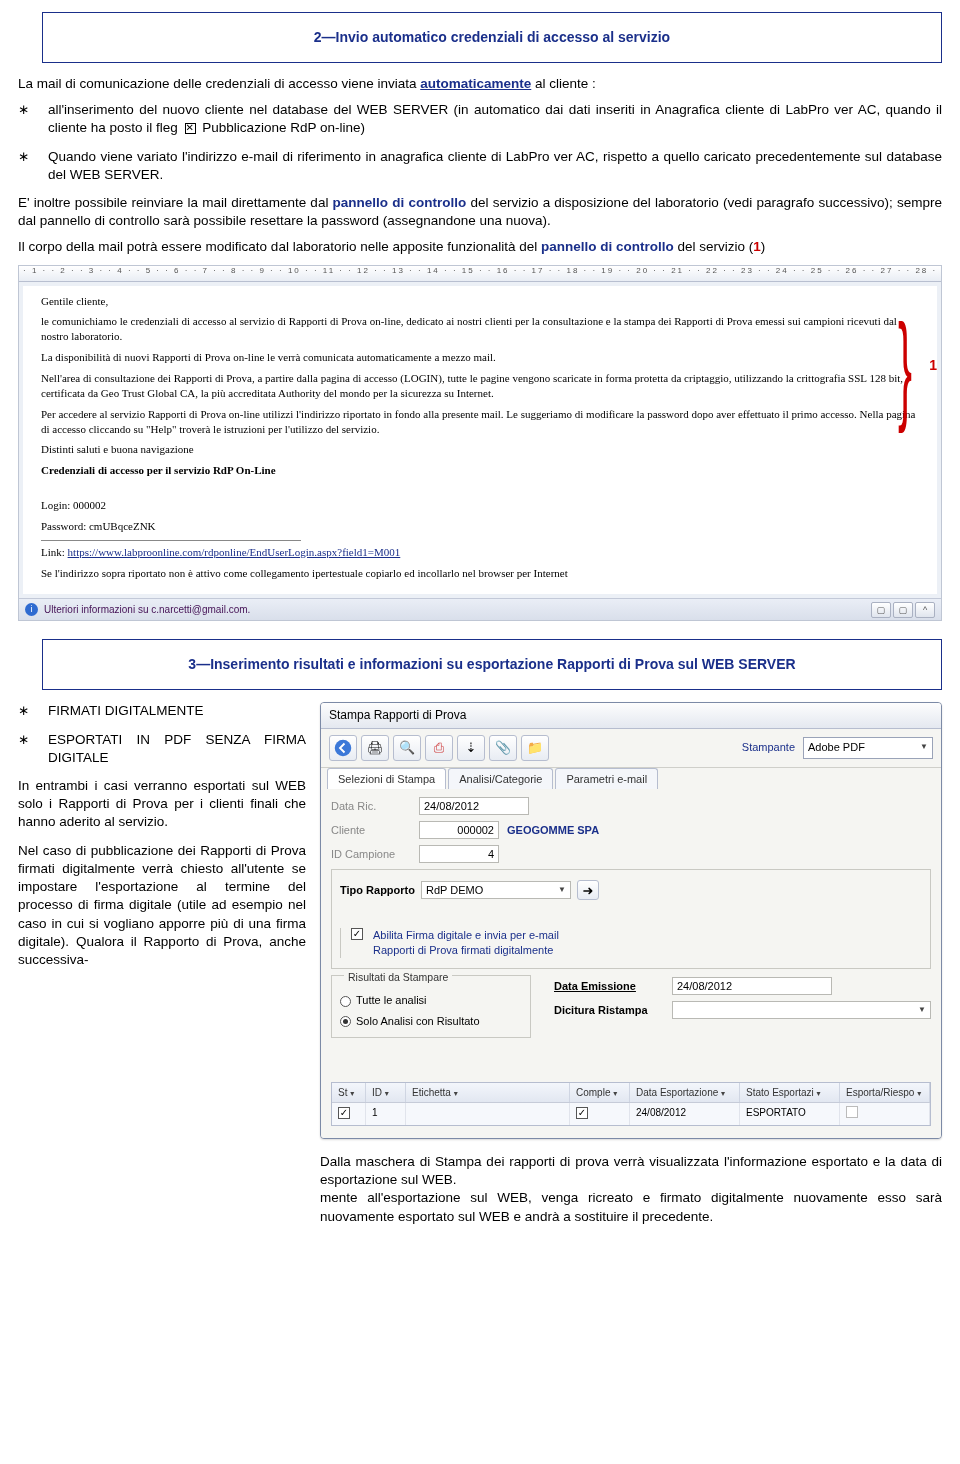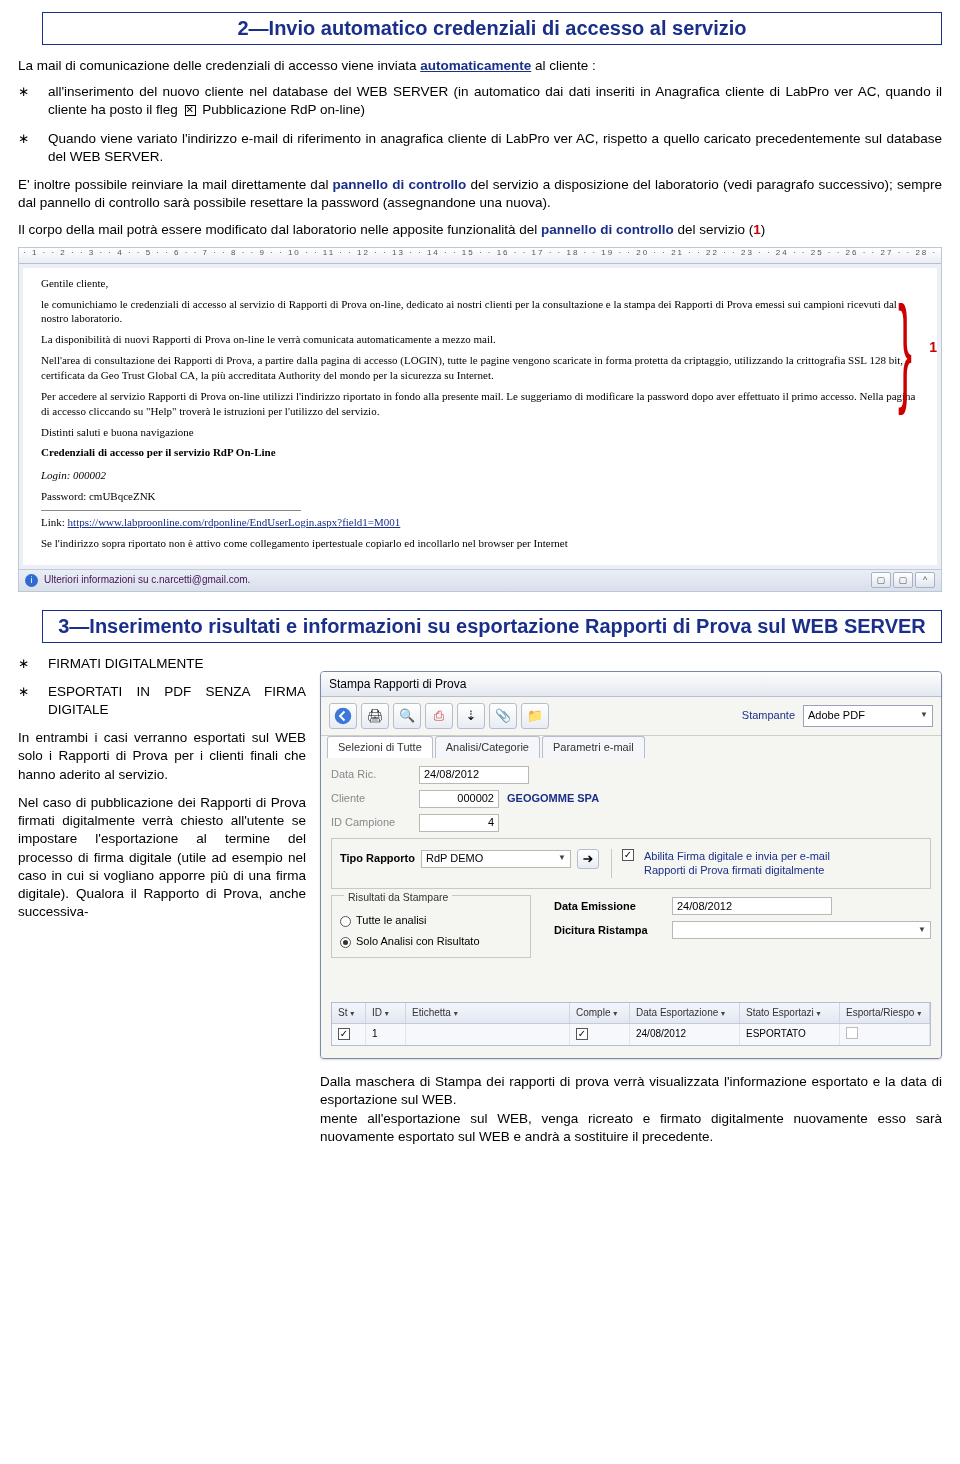--- a/index.html
+++ b/index.html
@@ -9,24 +9,24 @@
     width: 960px;
     margin: 0 auto;
     padding: 12px 18px 18px 18px;
     color: #000;
     font-size: 13.5px;
     line-height: 1.35;
   }
   .section-banner {
     border: 1.5px solid #1a2f8a;
     text-align: center;
-    padding: 2px 6px;
+    padding: 15px 6px;
     color: #1a2f8a;
     font-weight: bold;
-    font-size: 20px;
+    font-size: 14px;
     margin-bottom: 12px;
     margin-left: 24px;
   }
   .body-text { }
   .body-text p { margin-bottom: 8px; text-align: justify; }
   .accent-blue { color: #1a2f8a; font-weight: bold; }
   .accent-blue-u { color: #1a2f8a; font-weight: bold; text-decoration: underline; }
   .accent-red { color: #c00; font-weight: bold; }
   .bullet-row { display: flex; margin-bottom: 10px; }
   .bullet-mark { width: 30px; flex: 0 0 30px; }
@@ -46,21 +46,21 @@
   .right-brace { position:absolute; right:4px; top:20px; height:160px; display:flex; align-items:center; }
   .brace-glyph { color:#c00; font-size:120px; line-height:0.7; transform:scaleX(0.35); }
   .brace-num { color:#c00; font-weight:bold; margin-left:4px; font-size:14px; }
   .sb-ctr { margin-left:auto; display:flex; gap:2px; }
   .sb-btn { width:20px; height:16px; border:1px solid #aab1c2; background:linear-gradient(#fff,#e0e5ee); border-radius:2px; font-size:9px; line-height:14px; text-align:center; color:#555;}
 
   
   .sec3-flex { display:flex; gap:14px; }
   .sec3-left { flex:0 0 288px; font-size:13.5px; }
   .sec3-left p { margin-bottom:10px; text-align:justify; }
-  .sec3-right { flex:1;margin-top:16px; }
+  .sec3-right { flex:1; }
 
   
   .win-dialog { border:1px solid #7c8aa6; border-radius:4px; overflow:hidden; background:#ecebe8; box-shadow:0 1px 2px rgba(0,0,0,.15); font-size:11px; }
   .win-title { background:linear-gradient(#fdfdfd,#e4e8f0); border-bottom:1px solid #b6bdcf; padding:4px 8px; font-size:12px; }
   .win-toolbar { display:flex; align-items:center; gap:4px; padding:6px 8px; background:#f5f5f2; border-bottom:1px solid #cfcfca; }
   .tb-btn { width:28px; height:26px; border:1px solid #b6bdcf; border-radius:3px; background:linear-gradient(#fff,#e8ecf3); display:flex; align-items:center; justify-content:center; font-size:13px; }
   .tb-btn.back svg { width:18px; height:18px; }
   .tb-sp { flex:1; }
   .tb-label { color:#1a2f8a; font-size:11px; margin-right:4px; }
   .tb-select { height:22px; border:1px solid #9aa3b8; background:#fff; width:130px; display:flex; align-items:center; justify-content:space-between; padding:0 4px; font-size:11px; }
@@ -116,21 +116,21 @@
 <div class="email-wrap">
   <div class="ruler">· 1 · · 2 · · 3 · · 4 · · 5 · · 6 · · 7 · · 8 · · 9 · · 10 · · 11 · · 12 · · 13 · · 14 · · 15 · · 16 · · 17 · · 18 · · 19 · · 20 · · 21 · · 22 · · 23 · · 24 · · 25 · · 26 · · 27 · · 28 · · 29 · · 30 · · 31 · · 32 · · 33 · · 34 ·</div>
   <div class="email-body">
     <p>Gentile cliente,</p>
     <p>le comunichiamo le credenziali di accesso al servizio di Rapporti di Prova on-line, dedicato ai nostri clienti per la consultazione e la stampa dei Rapporti di Prova emessi sui campioni ricevuti dal nostro laboratorio.</p>
     <p>La disponibilità di nuovi Rapporti di Prova on-line le verrà comunicata automaticamente a mezzo mail.</p>
     <p style="margin-top:6px;">Nell'area di consultazione dei Rapporti di Prova, a partire dalla pagina di accesso (LOGIN), tutte le pagine vengono scaricate in forma protetta da criptaggio, utilizzando la crittografia SSL 128 bit, certificata da Geo Trust Global CA, la più accreditata Authority del mondo per la sicurezza su Internet.</p>
     <p style="margin-top:6px;">Per accedere al servizio Rapporti di Prova on-line utilizzi l'indirizzo riportato in fondo alla presente mail. Le suggeriamo di modificare la password dopo aver effettuato il primo accesso. Nella pagina di accesso cliccando su "Help" troverà le istruzioni per l'utilizzo del servizio.</p>
     <p style="margin-top:6px;">Distinti saluti e buona navigazione</p>
     <p class="cred-head" style="margin-top:6px;">Credenziali di accesso per il servizio RdP On-Line</p>
-    <p style="margin-top:8px;font-style:italic;">Login: 000002</p>
+    <p style="margin-top:20px;">Login: 000002</p>
     <p>Password: cmUBqceZNK</p>
     <div style="border-top:1px solid #888; margin:6px 0 4px 0; width:260px;"></div>
     <p>
       <span>Link: </span><span class="link">https://www.labproonline.com/rdponline/EndUserLogin.aspx?field1=M001</span>
     </p>
     <p>Se l'indirizzo sopra riportato non è attivo come collegamento ipertestuale copiarlo ed incollarlo nel browser per Internet</p>
   </div>
   <div class="email-statusbar">
     <span class="info-icon">i</span>
     <span>Ulteriori informazioni su c.narcetti@gmail.com.</span>
@@ -180,21 +180,21 @@
         <div class="tb-btn">📎</div>
         <div class="tb-btn">📁</div>
         <div class="tb-sp"></div>
         <span class="tb-label">Stampante</span>
         <div class="tb-select">
           <span>Adobe PDF</span>
           <span class="dd-arrow">▼</span>
         </div>
       </div>
       <div class="tabs-row">
-        <div class="tab active">Selezioni di Tutte</div>
+        <div class="tab active">Selezioni di Stampa</div>
         <div class="tab">Analisi/Categorie</div>
         <div class="tab">Parametri e-mail</div>
       </div>
       <div class="form-area">
         <div class="frow">
           <div class="flabel">Data Ric.</div>
           <div class="finput" style="width:110px;">
               <span>24/08/2012</span>
             </div>
         </div>
@@ -205,21 +205,21 @@
             </div>
           <span class="flabel-blue">GEOGOMME SPA</span>
         </div>
         <div class="frow">
           <div class="flabel">ID Campione</div>
           <div class="finput" style="width:80px; justify-content:flex-end;">
               <span>4</span>
             </div>
         </div>
 
-        <div class="panel" style="display:flex; gap:12px; align-items:flex-start; padding:10px 8px;">
+        <div class="panel" style="display:flex; gap:28px; align-items:flex-start; padding:10px 8px;flex-direction:column;">
           <div style="display:flex; align-items:center; gap:6px;">
             <span style="font-weight:bold;">Tipo Rapporto</span>
             <div class="finput" style="width:150px; justify-content:space-between;">
               <span>RdP DEMO</span>
               <span class="dd-arrow">▼</span>
             </div>
             <div class="tb-btn" style="width:22px;height:20px;">➜</div>
           </div>
           <div style="border-left:1px solid #c9c9c3; padding-left:10px; display:flex; align-items:flex-start; gap:6px;">
             <span class="chk">✓</span>
@@ -230,21 +230,21 @@
         <div style="display:flex; gap:23px;">
           <div class="panel" style="flex:0 0 200px;">
             <span class="ptitle">Risultati da Stampare</span>
             <div style="margin-top:-6px;">
               <div style="margin-bottom:6px;"><span class="radio"></span><span>Tutte le analisi</span></div>
               <div><span class="radio sel"></span><span>Solo Analisi con Risultato</span></div>
             </div>
           </div>
           <div style="flex:1; padding-top:8px;">
             <div class="frow">
-              <div style="width:110px; font-weight:bold;">Data Emissione</div>
+              <div style="width:110px; font-weight:bold;text-decoration:underline;">Data Emissione</div>
               <div class="finput" style="width:160px;">
                   <span>24/08/2012</span>
                 </div>
             </div>
             <div class="frow">
               <div style="width:110px; font-weight:bold;">Dicitura Ristampa</div>
               <div class="finput" style="flex:1; justify-content:flex-end;">
                   <span class="dd-arrow">▼</span>
                 </div>
             </div>

